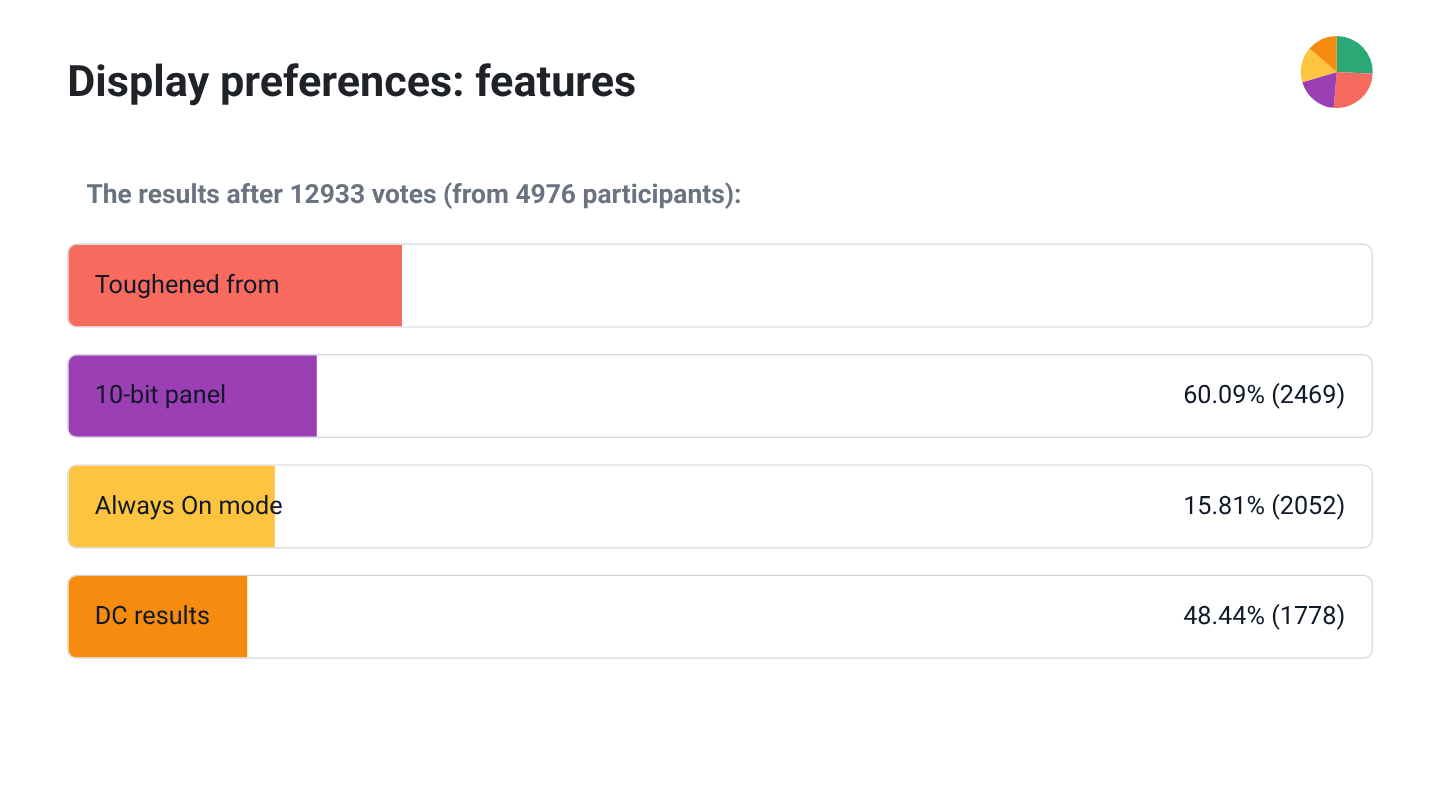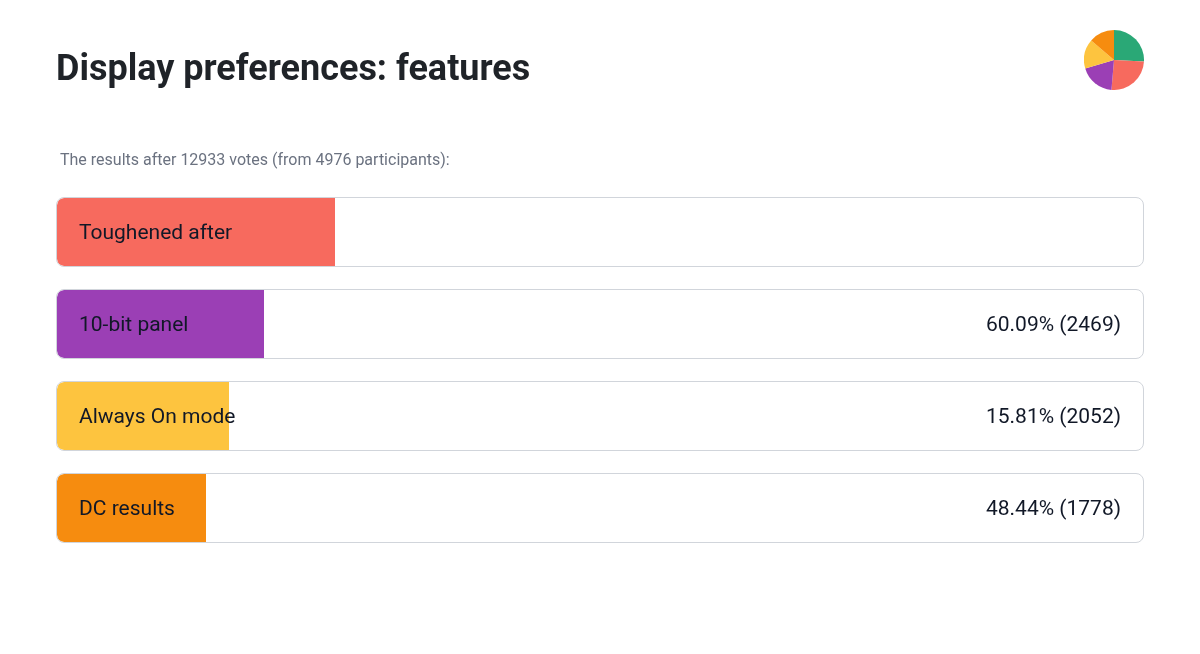--- a/index.html
+++ b/index.html
@@ -20,24 +20,24 @@
       justify-content: space-between;
     }
     .title {
       font-size: 36px;
       font-weight: 700;
       color: #1f2328;
       margin: 0;
       line-height: 1.2;
     }
     .subtitle {
-      font-size: 16px;
+      font-size: 22px;
       color: #6b7280;
-      margin: 60px 0 28px 4px;
-      font-weight: 400;
+      margin: 60px 0 28px 16px;
+      font-weight: 700;
     }
     .bars {
       display: flex;
       flex-direction: column;
       gap: 22px;
     }
     .bar-row {
       position: relative;
       height: 68px;
       border: 1px solid #d1d5db;
@@ -93,21 +93,21 @@
         <path d="M 20 20 L 4.791880687999379 7.0110390333963295 A 20 20 0 0 1 19.999999999999996 0 Z" fill="#f68c0f"></path>
       </svg>
   </div>
 
   <p class="subtitle">The results after 12933 votes (from 4976 participants):</p>
 
   <div class="bars" id="bars-container">
       <div class="bar-row">
         <div class="bar-fill" style="width: 25.59%; background: rgb(247, 106, 94);"></div>
         <div class="bar-content">
-          <span class="bar-label">Toughened after</span>
+          <span class="bar-label">Toughened from</span>
         </div>
       </div>
       <div class="bar-row">
         <div class="bar-fill" style="width: 19.09%; background: rgb(155, 63, 181);"></div>
         <div class="bar-content">
           <span class="bar-label">10-bit panel</span>
           <span class="bar-value">60.09% (2469)</span>
         </div>
       </div>
       <div class="bar-row">

